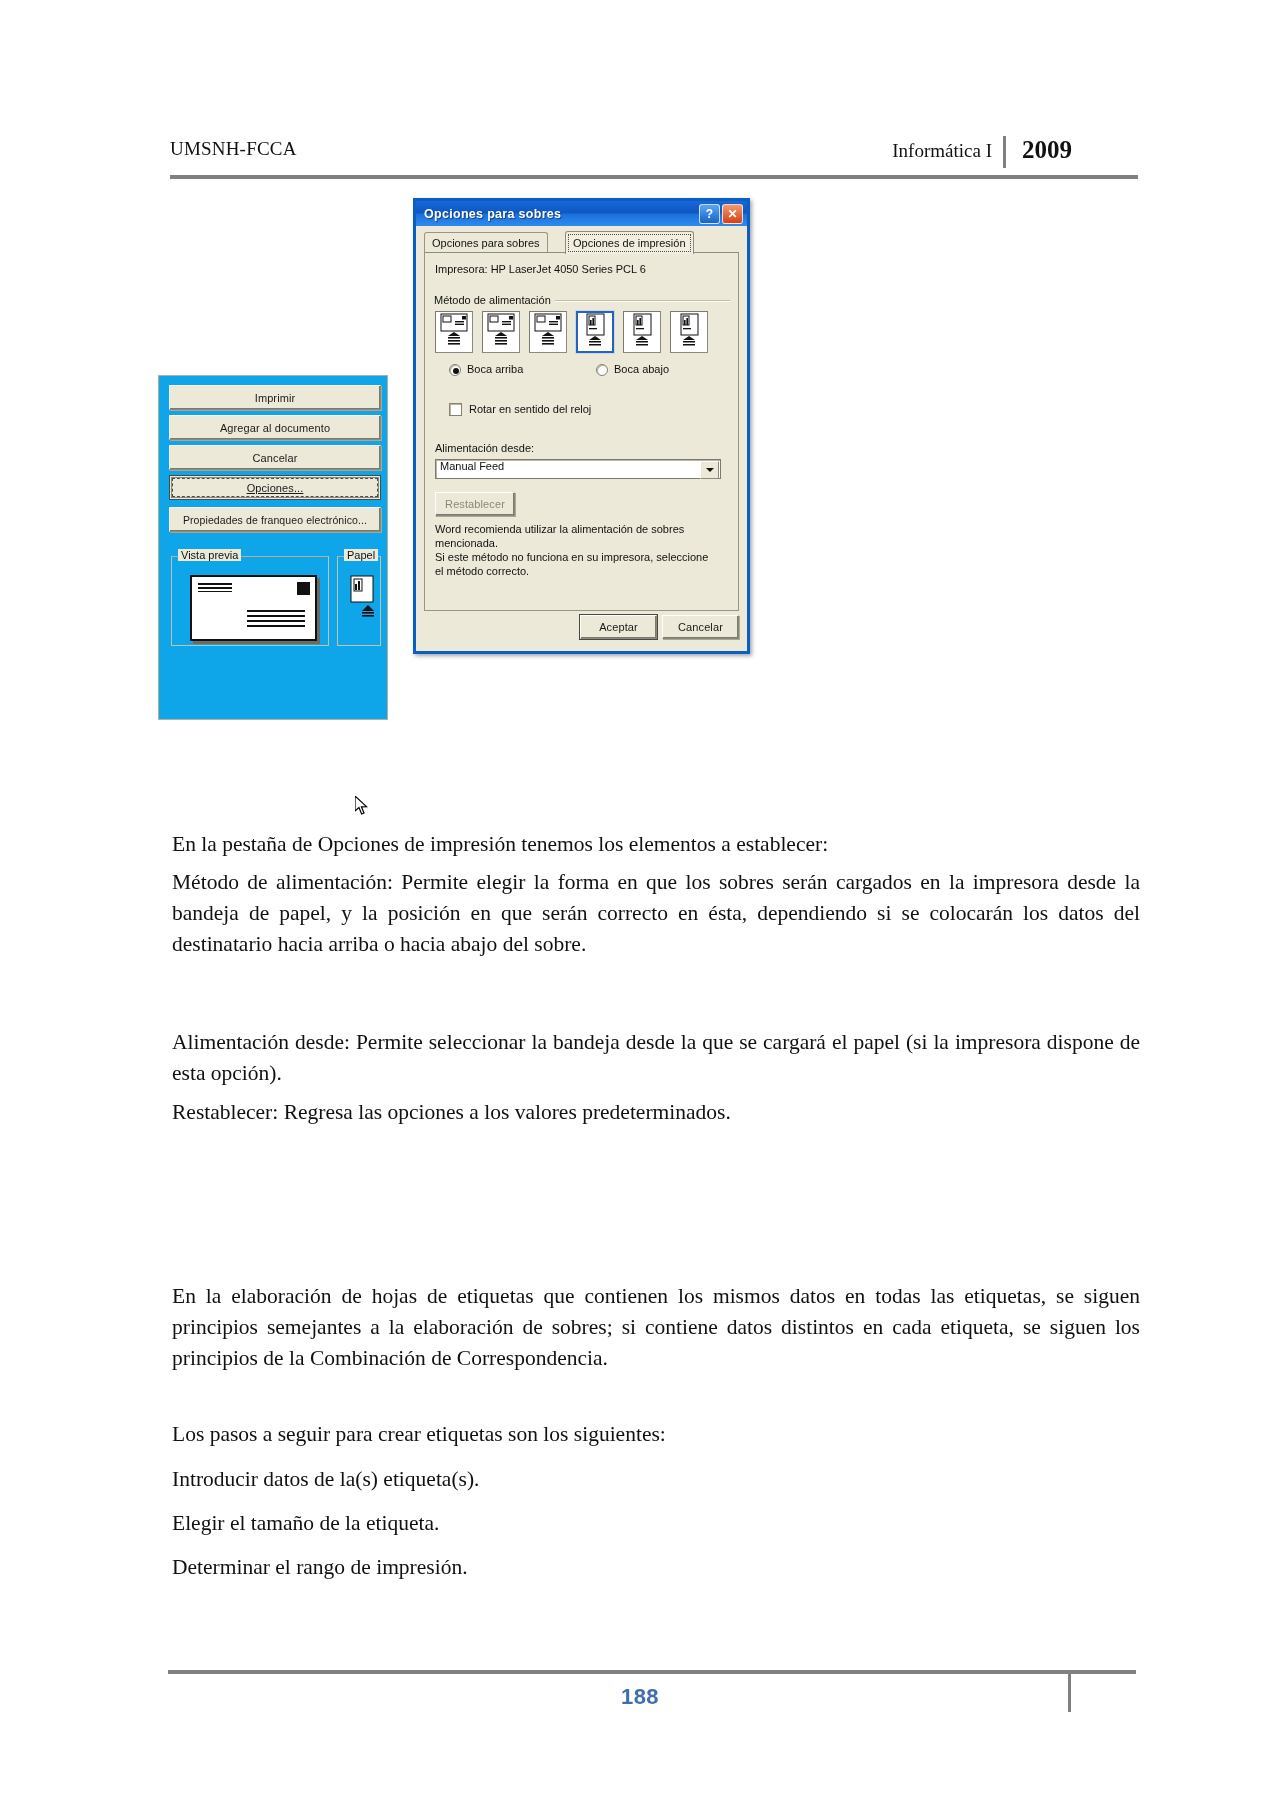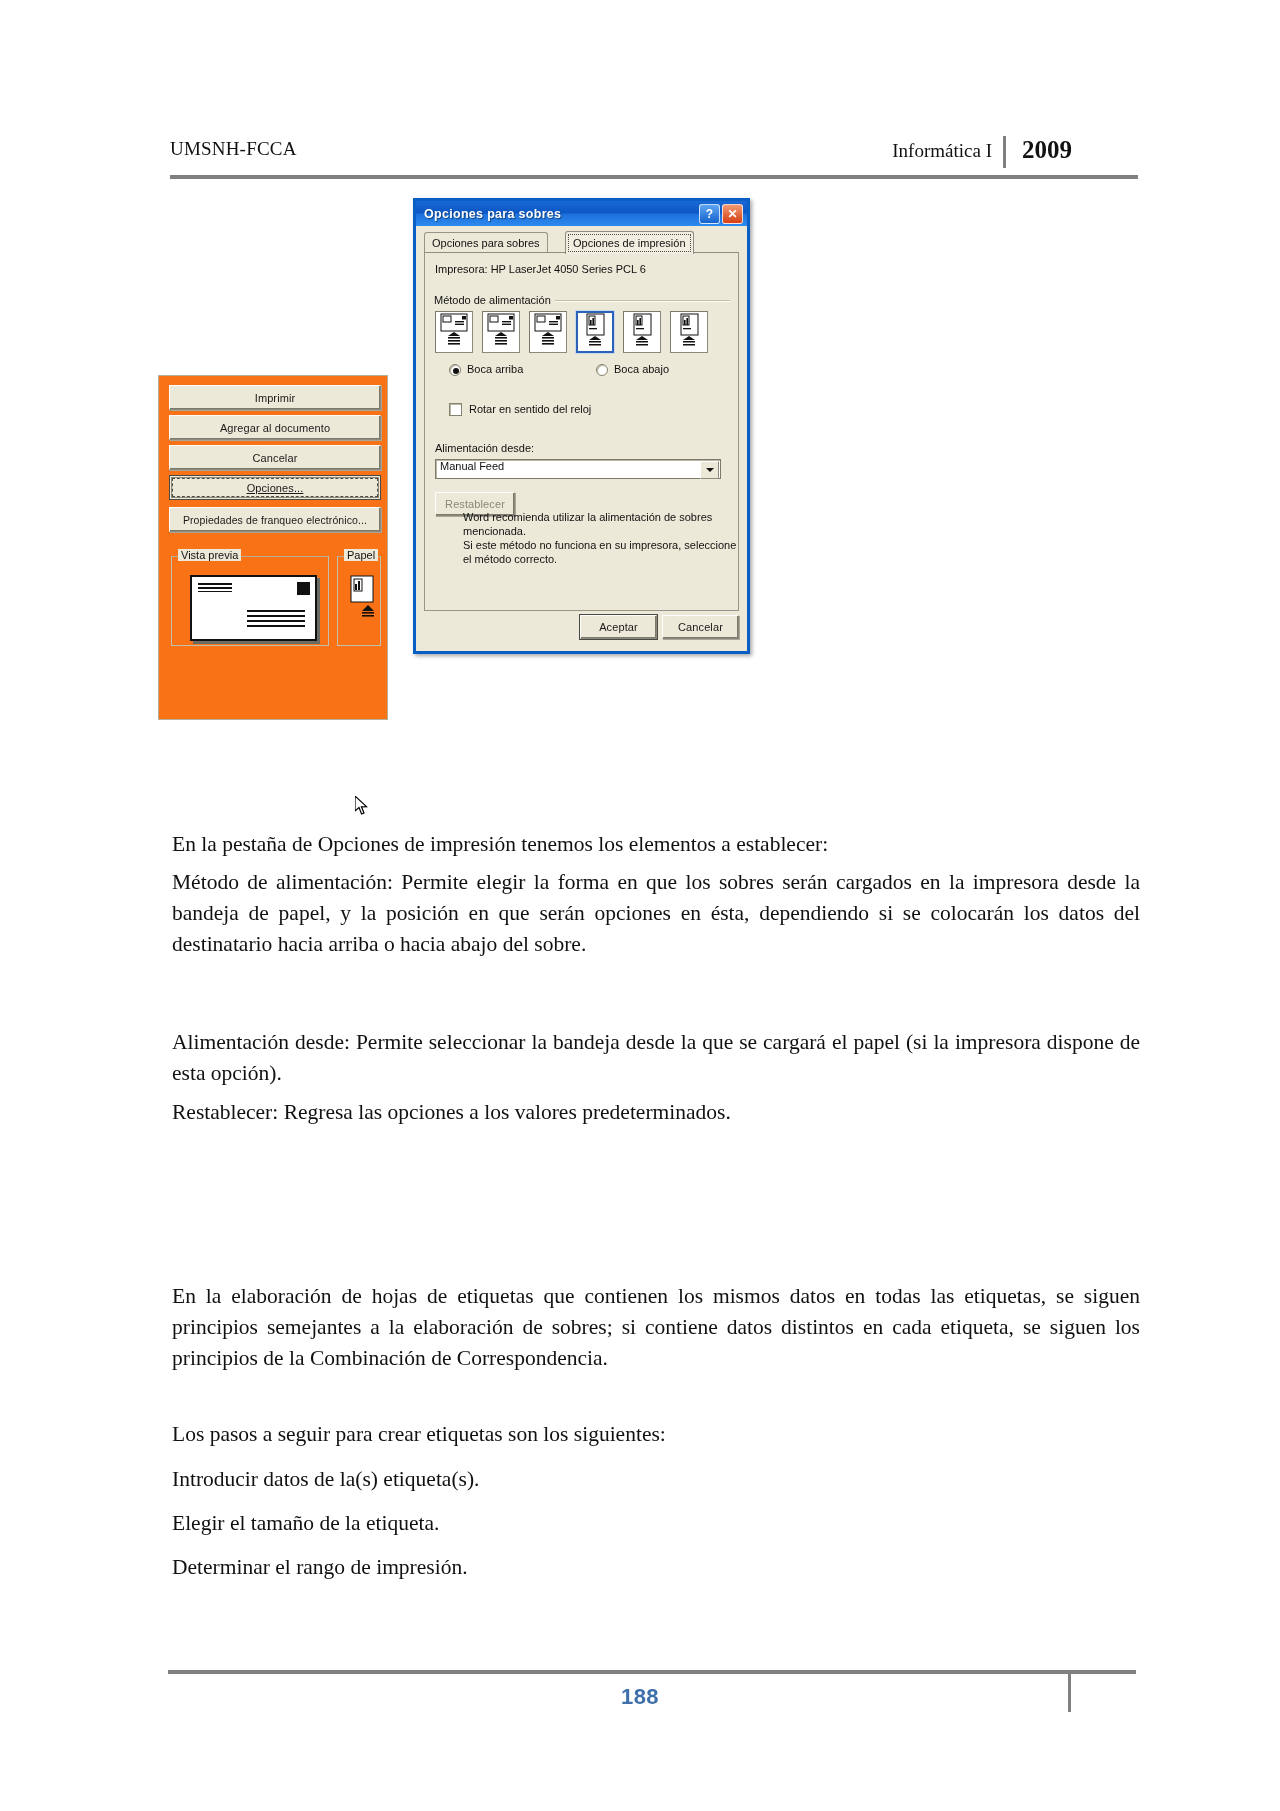--- a/index.html
+++ b/index.html
@@ -54,21 +54,21 @@
     font-family:"Liberation Sans",sans-serif;
     font-size:22px;font-weight:bold;color:#3f6fab;letter-spacing:.5px;
   }
 
   
   .shot{position:absolute;left:155px;top:195px;width:620px;height:470px;}
 
   
   .back-dlg{
     position:absolute;left:3px;top:180px;width:230px;height:345px;
-    background:#f97316;border:1px solid #b5b09a;
+    background:#0ea5e9;border:1px solid #b5b09a;
     box-sizing:border-box;
   }
   .xpbtn{
     position:absolute;
     background:#ece9d8;
     border:1px solid #8c8a7e;
     border-top-color:#fdfdfb;border-left-color:#fdfdfb;
     box-shadow:inset -1px -1px 0 #7c7a6d, 1px 1px 0 #a9a695;
     font-family:"Liberation Sans",sans-serif;
     font-size:11px;color:#1a1a1a;
@@ -422,42 +422,42 @@
             <span class="val">Manual Feed</span>
             <div class="arrowbox">
               <div class="caret"></div>
             </div>
           </div>
 
           <div class="xpbtn" style="left:10px;top:239px;width:78px;height:22px;color:#8a8878;">
             <span>Restablecer</span>
           </div>
 
-          <div style="position:absolute;left:10px;top:257px;width:295px;margin-left:28px;">
+          <div style="position:absolute;left:10px;top:269px;width:295px;">
             <div class="lbl-s" style="line-height:14px;">Word recomienda utilizar la alimentación de sobres</div>
             <div class="lbl-s" style="line-height:14px;">mencionada.</div>
             <div class="lbl-s" style="line-height:14px;">Si este método no funciona en su impresora, seleccione</div>
             <div class="lbl-s" style="line-height:14px;">el método correcto.</div>
           </div>
 
         </div>
 
         <div class="xpbtn" style="left:164px;top:389px;width:75px;height:22px;box-shadow:inset -1px -1px 0 #7c7a6d, 0 0 0 1px #4a4a45;">
           <span>Aceptar</span>
         </div>
         <div class="xpbtn" style="left:246px;top:389px;width:75px;height:22px;">
           <span>Cancelar</span>
         </div>
 
       </div>
     </div>
   </div>
 
   <div class="copy left" style="top:800px;">En la pestaña de Opciones de impresión tenemos los elementos a establecer:</div>
-  <div class="copy" style="top:838px;">Método de alimentación: Permite elegir la forma en que los sobres serán cargados en la impresora desde la bandeja de papel, y la posición en que serán opciones en ésta, dependiendo si se colocarán los datos del destinatario hacia arriba o hacia abajo del sobre.</div>
+  <div class="copy" style="top:838px;">Método de alimentación: Permite elegir la forma en que los sobres serán cargados en la impresora desde la bandeja de papel, y la posición en que serán correcto en ésta, dependiendo si se colocarán los datos del destinatario hacia arriba o hacia abajo del sobre.</div>
   <div class="copy" style="top:998px;">Alimentación desde: Permite seleccionar la bandeja desde la que se cargará el papel (si la impresora dispone de esta opción).</div>
   <div class="copy left" style="top:1068px;">Restablecer: Regresa las opciones a los valores predeterminados.</div>
 
 
   <div class="copy" style="top:1252px;">En la elaboración de hojas de etiquetas que contienen los mismos datos en todas las etiquetas, se siguen principios semejantes a la elaboración de sobres; si contiene datos distintos en cada etiqueta, se siguen los principios de la Combinación de Correspondencia.</div>
 
   <div class="copy left" style="top:1390px;">Los pasos a seguir para crear etiquetas son los siguientes:</div>
   <div class="copy left" style="top:1435px;">Introducir datos de la(s) etiqueta(s).</div>
   <div class="copy left" style="top:1479px;">Elegir el tamaño de la etiqueta.</div>
   <div class="copy left" style="top:1523px;">Determinar el rango de impresión.</div>

